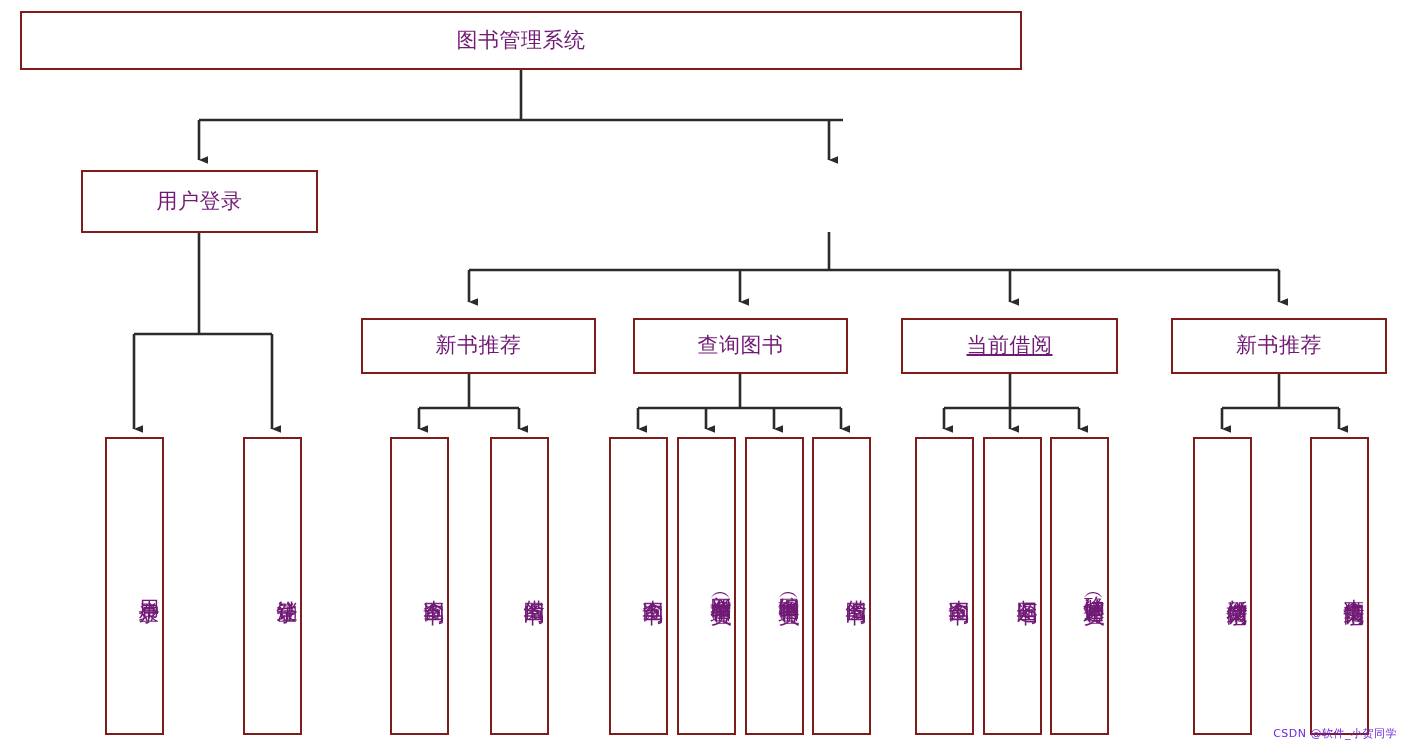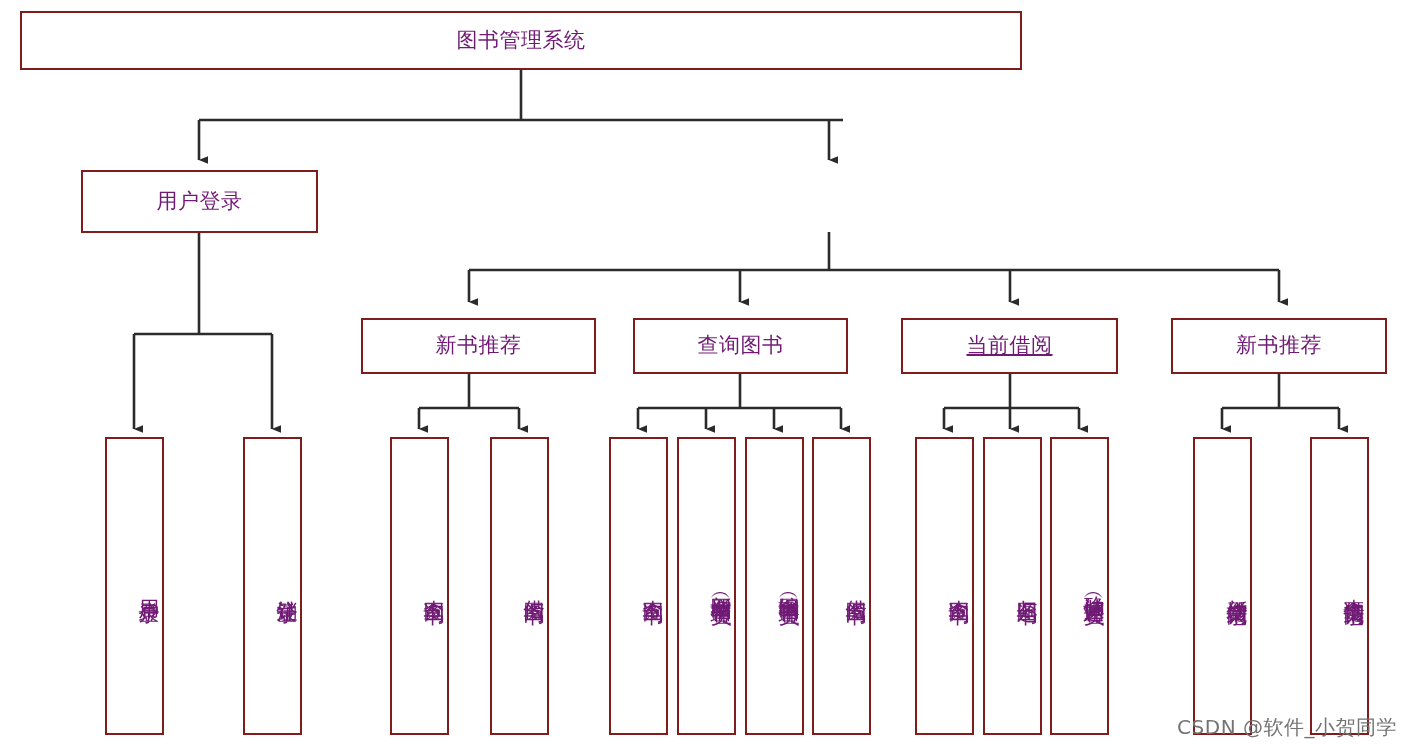--- a/index.html
+++ b/index.html
@@ -54,22 +54,22 @@
   }
   .node.vertical .vlabel {
     writing-mode: vertical-rl;
     text-orientation: upright;
     display: block;
   }
   .watermark {
     position: absolute;
     right: 8px;
     bottom: 6px;
-    font-size: 20px;
-    color: #737373;
+    font-size: 11px;
+    color: #6d28d9;
     letter-spacing: 0.5px;
     white-space: nowrap;
   }
 </style>
 </head>
 <body>
 
 <div id="diagram-root">
 
   <svg class="edges" viewBox="0 0 1405 747">

